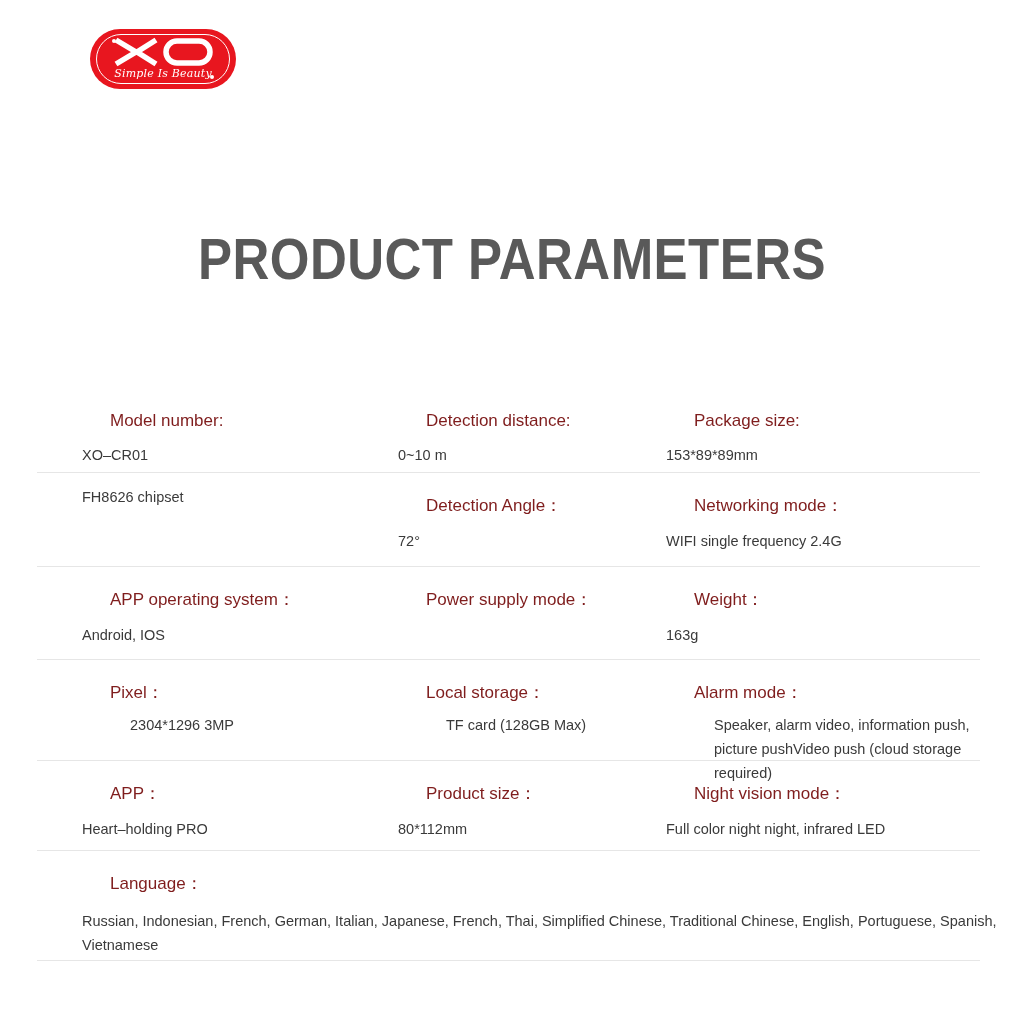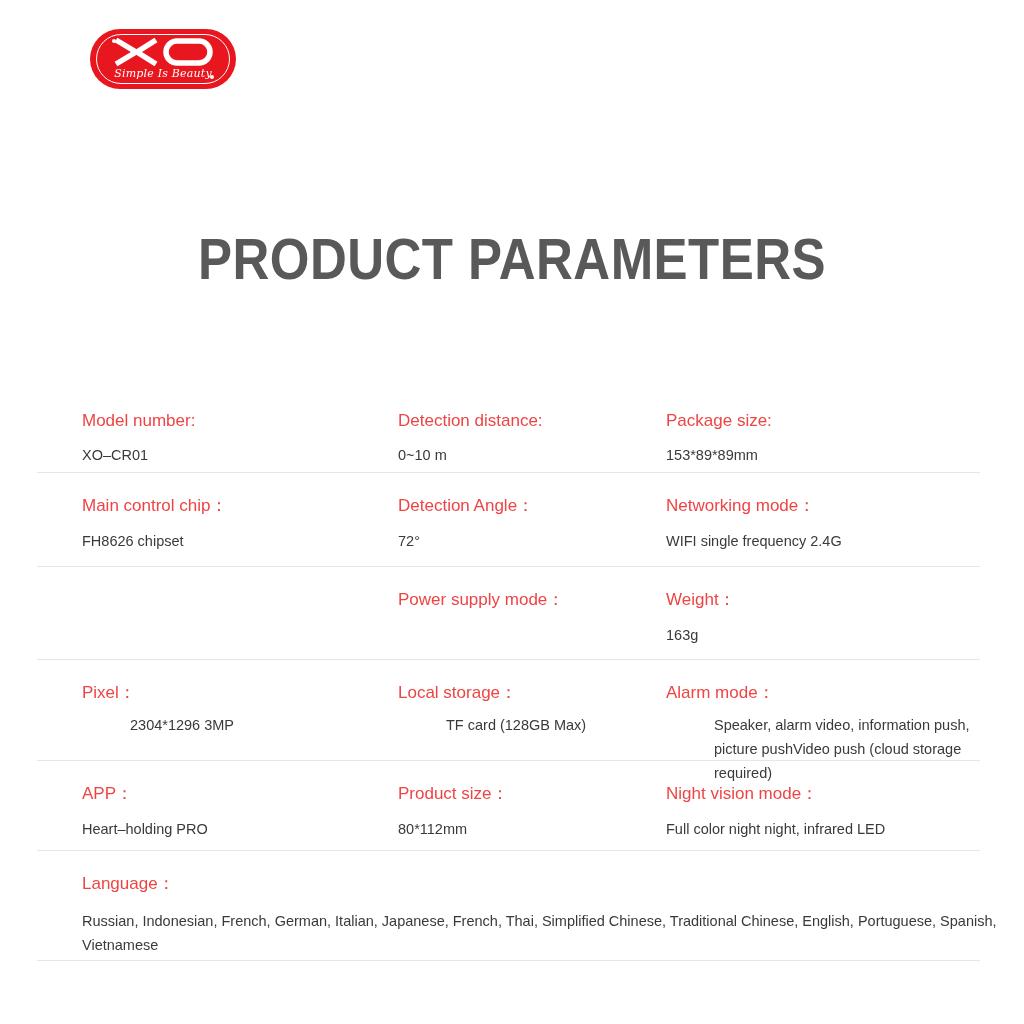--- a/index.html
+++ b/index.html
@@ -117,25 +117,26 @@
     top: 0;
   }
   .cell.c1 { left: 45px; }
   .cell.c2 { left: 361px; }
   .cell.c3 { left: 629px; }
 
   .cell.c3.wide { width: 348px; }
   .cell.full { left: 45px; width: 930px; }
 
   .spec-label {
-    color: #ef4444;
+    color: #7f1d1d;
     font-size: 17px;
     line-height: 22px;
     font-weight: normal;
     white-space: nowrap;
+    margin-left: 28px;
   }
   .spec-value {
     color: #3a3a3a;
     font-size: 14.5px;
     line-height: 24px;
     font-weight: normal;
   }
   .r1 .spec-label { padding-top: 20px; }
   .r1 .spec-value { padding-top: 11px; }
 
@@ -187,34 +188,37 @@
       <div class="spec-value nowrap">0~10 m</div>
     </div>
     <div class="cell c3">
       <div class="spec-label">Package size:</div>
       <div class="spec-value nowrap">153*89*89mm</div>
     </div>
   </div>
 
   <div class="spec-row r2">
     <div class="cell c1">
-      <div class="spec-label">Main control chip：</div>
       <div class="spec-value nowrap">FH8626  chipset</div>
     </div>
     <div class="cell c2">
       <div class="spec-label">Detection Angle：</div>
       <div class="spec-value nowrap">72°</div>
     </div>
     <div class="cell c3">
       <div class="spec-label">Networking mode：</div>
       <div class="spec-value nowrap">WIFI single frequency 2.4G</div>
     </div>
   </div>
 
   <div class="spec-row r3">
+    <div class="cell c1">
+      <div class="spec-label">APP operating system：</div>
+      <div class="spec-value nowrap">Android, IOS</div>
+    </div>
     <div class="cell c2">
       <div class="spec-label">Power supply mode：</div>
     </div>
     <div class="cell c3">
       <div class="spec-label">Weight：</div>
       <div class="spec-value nowrap">163g</div>
     </div>
   </div>
 
   <div class="spec-row r4">

